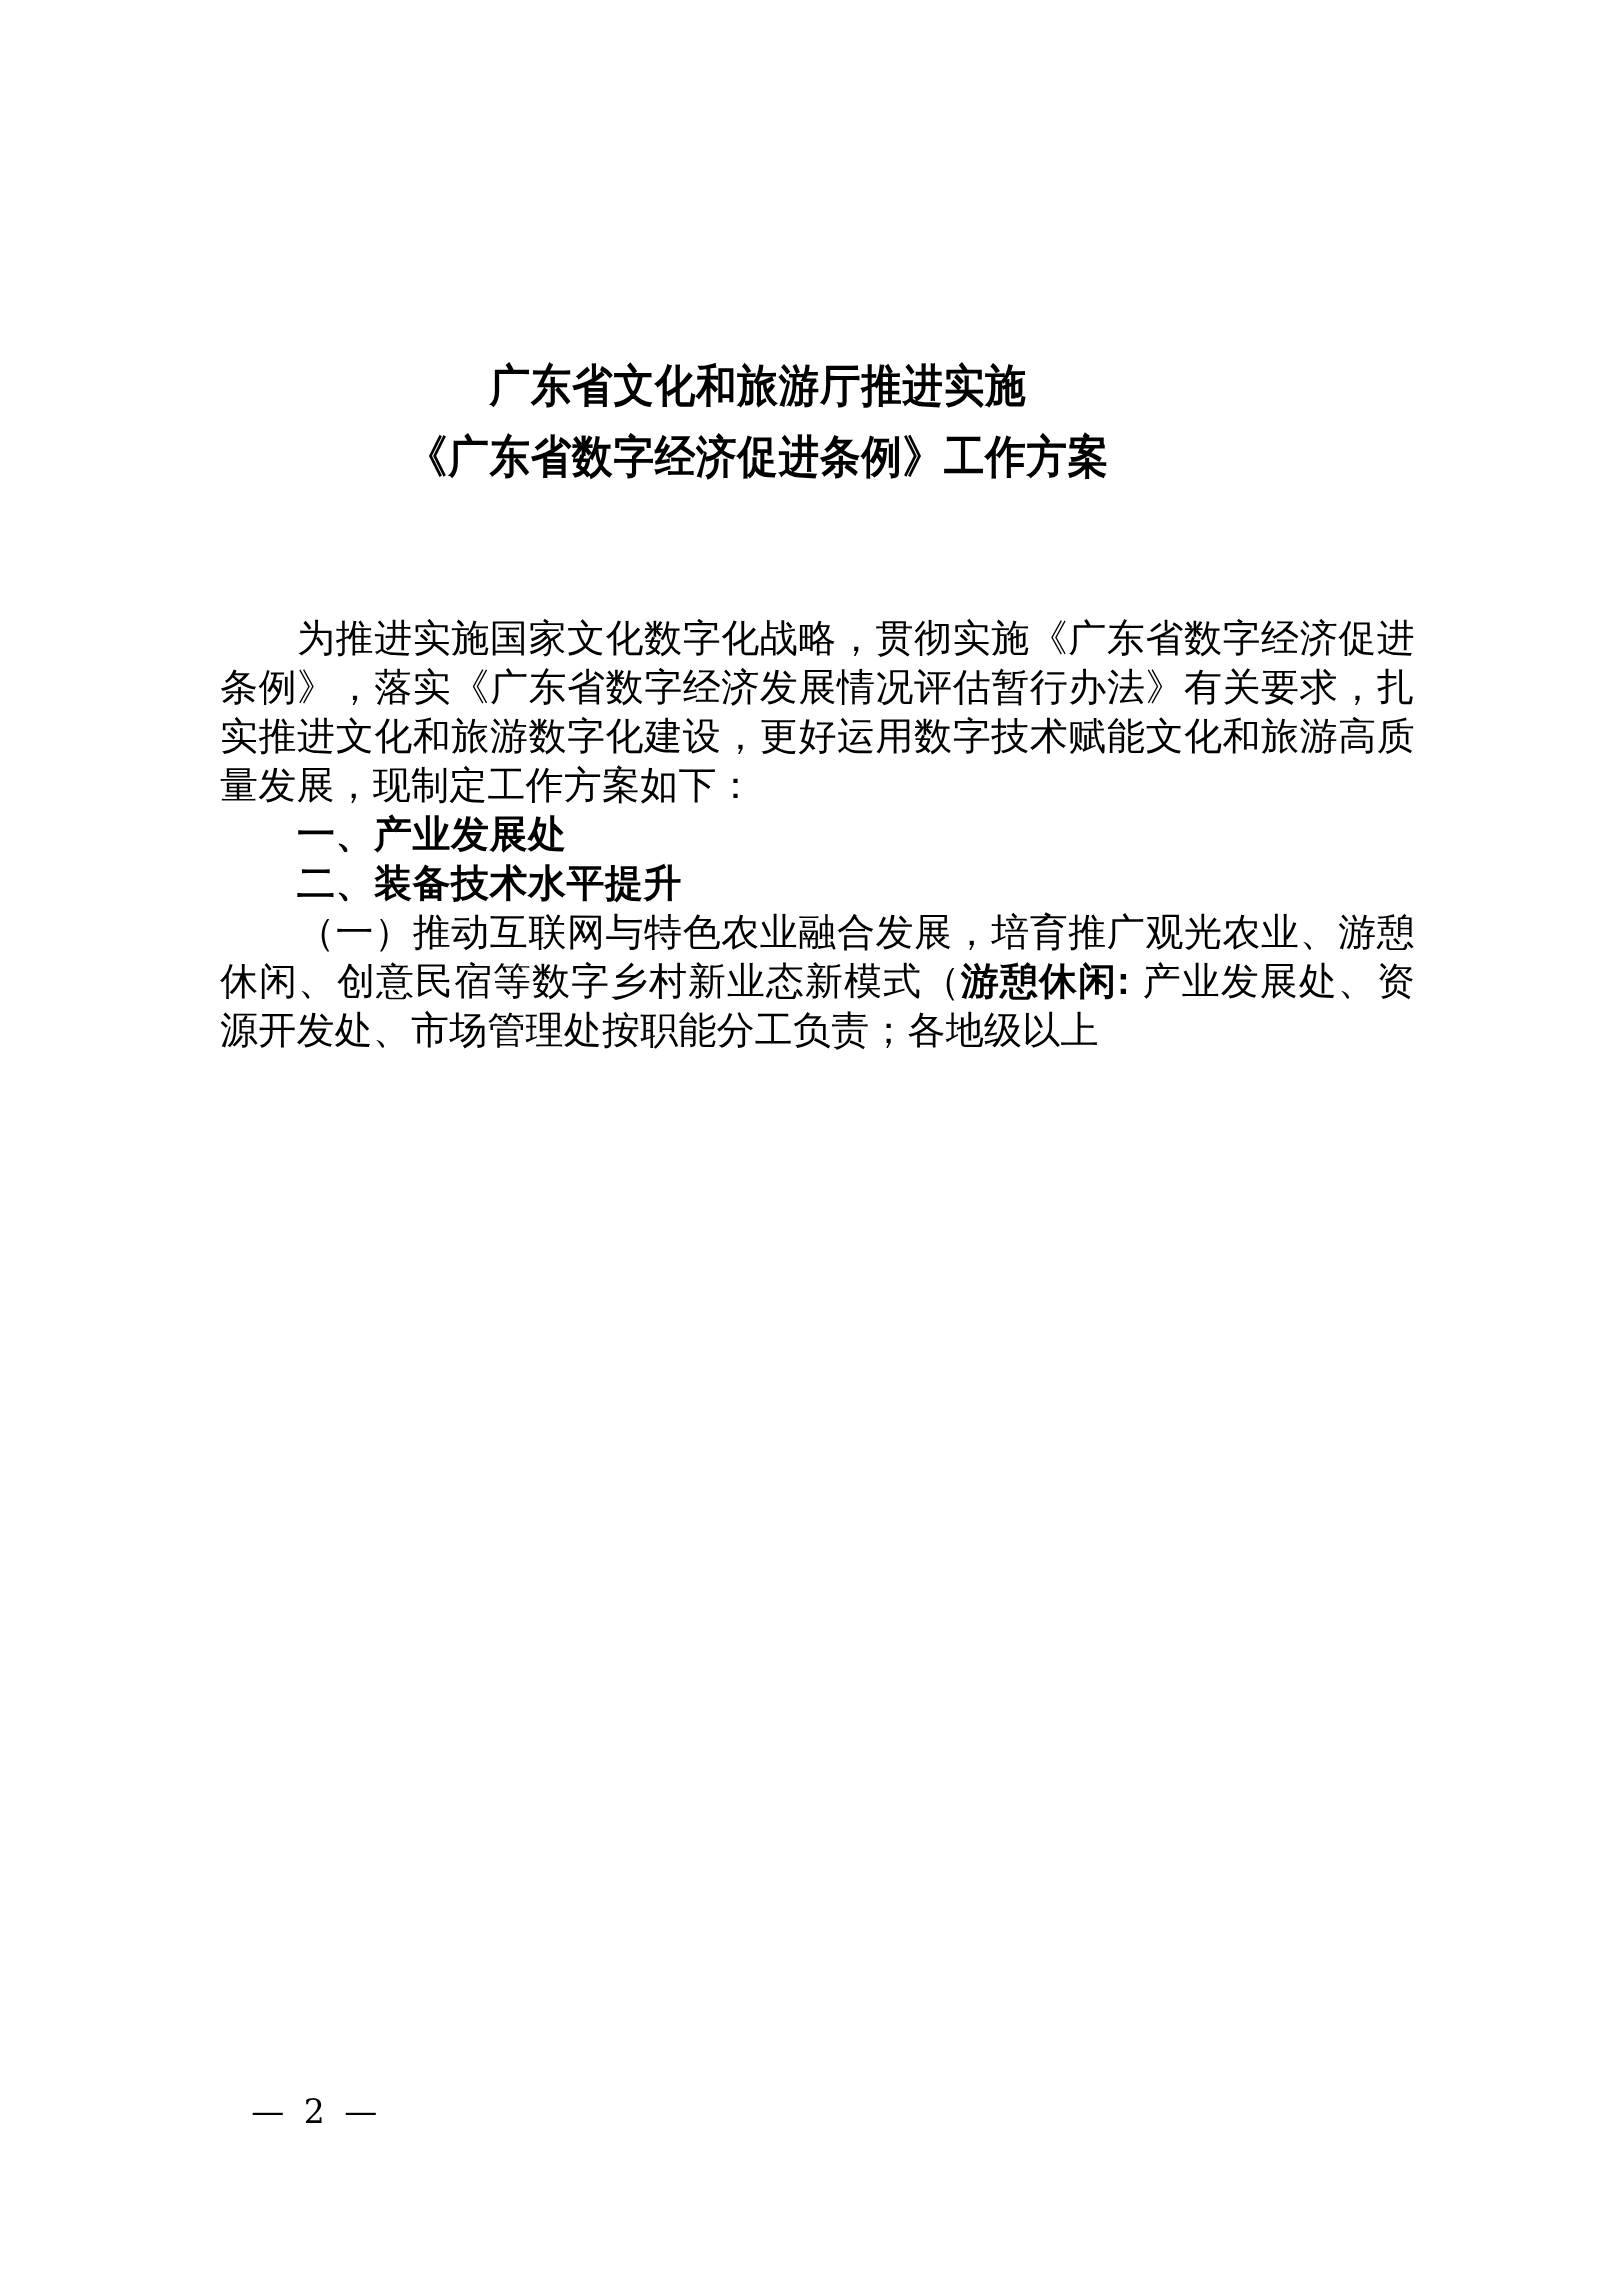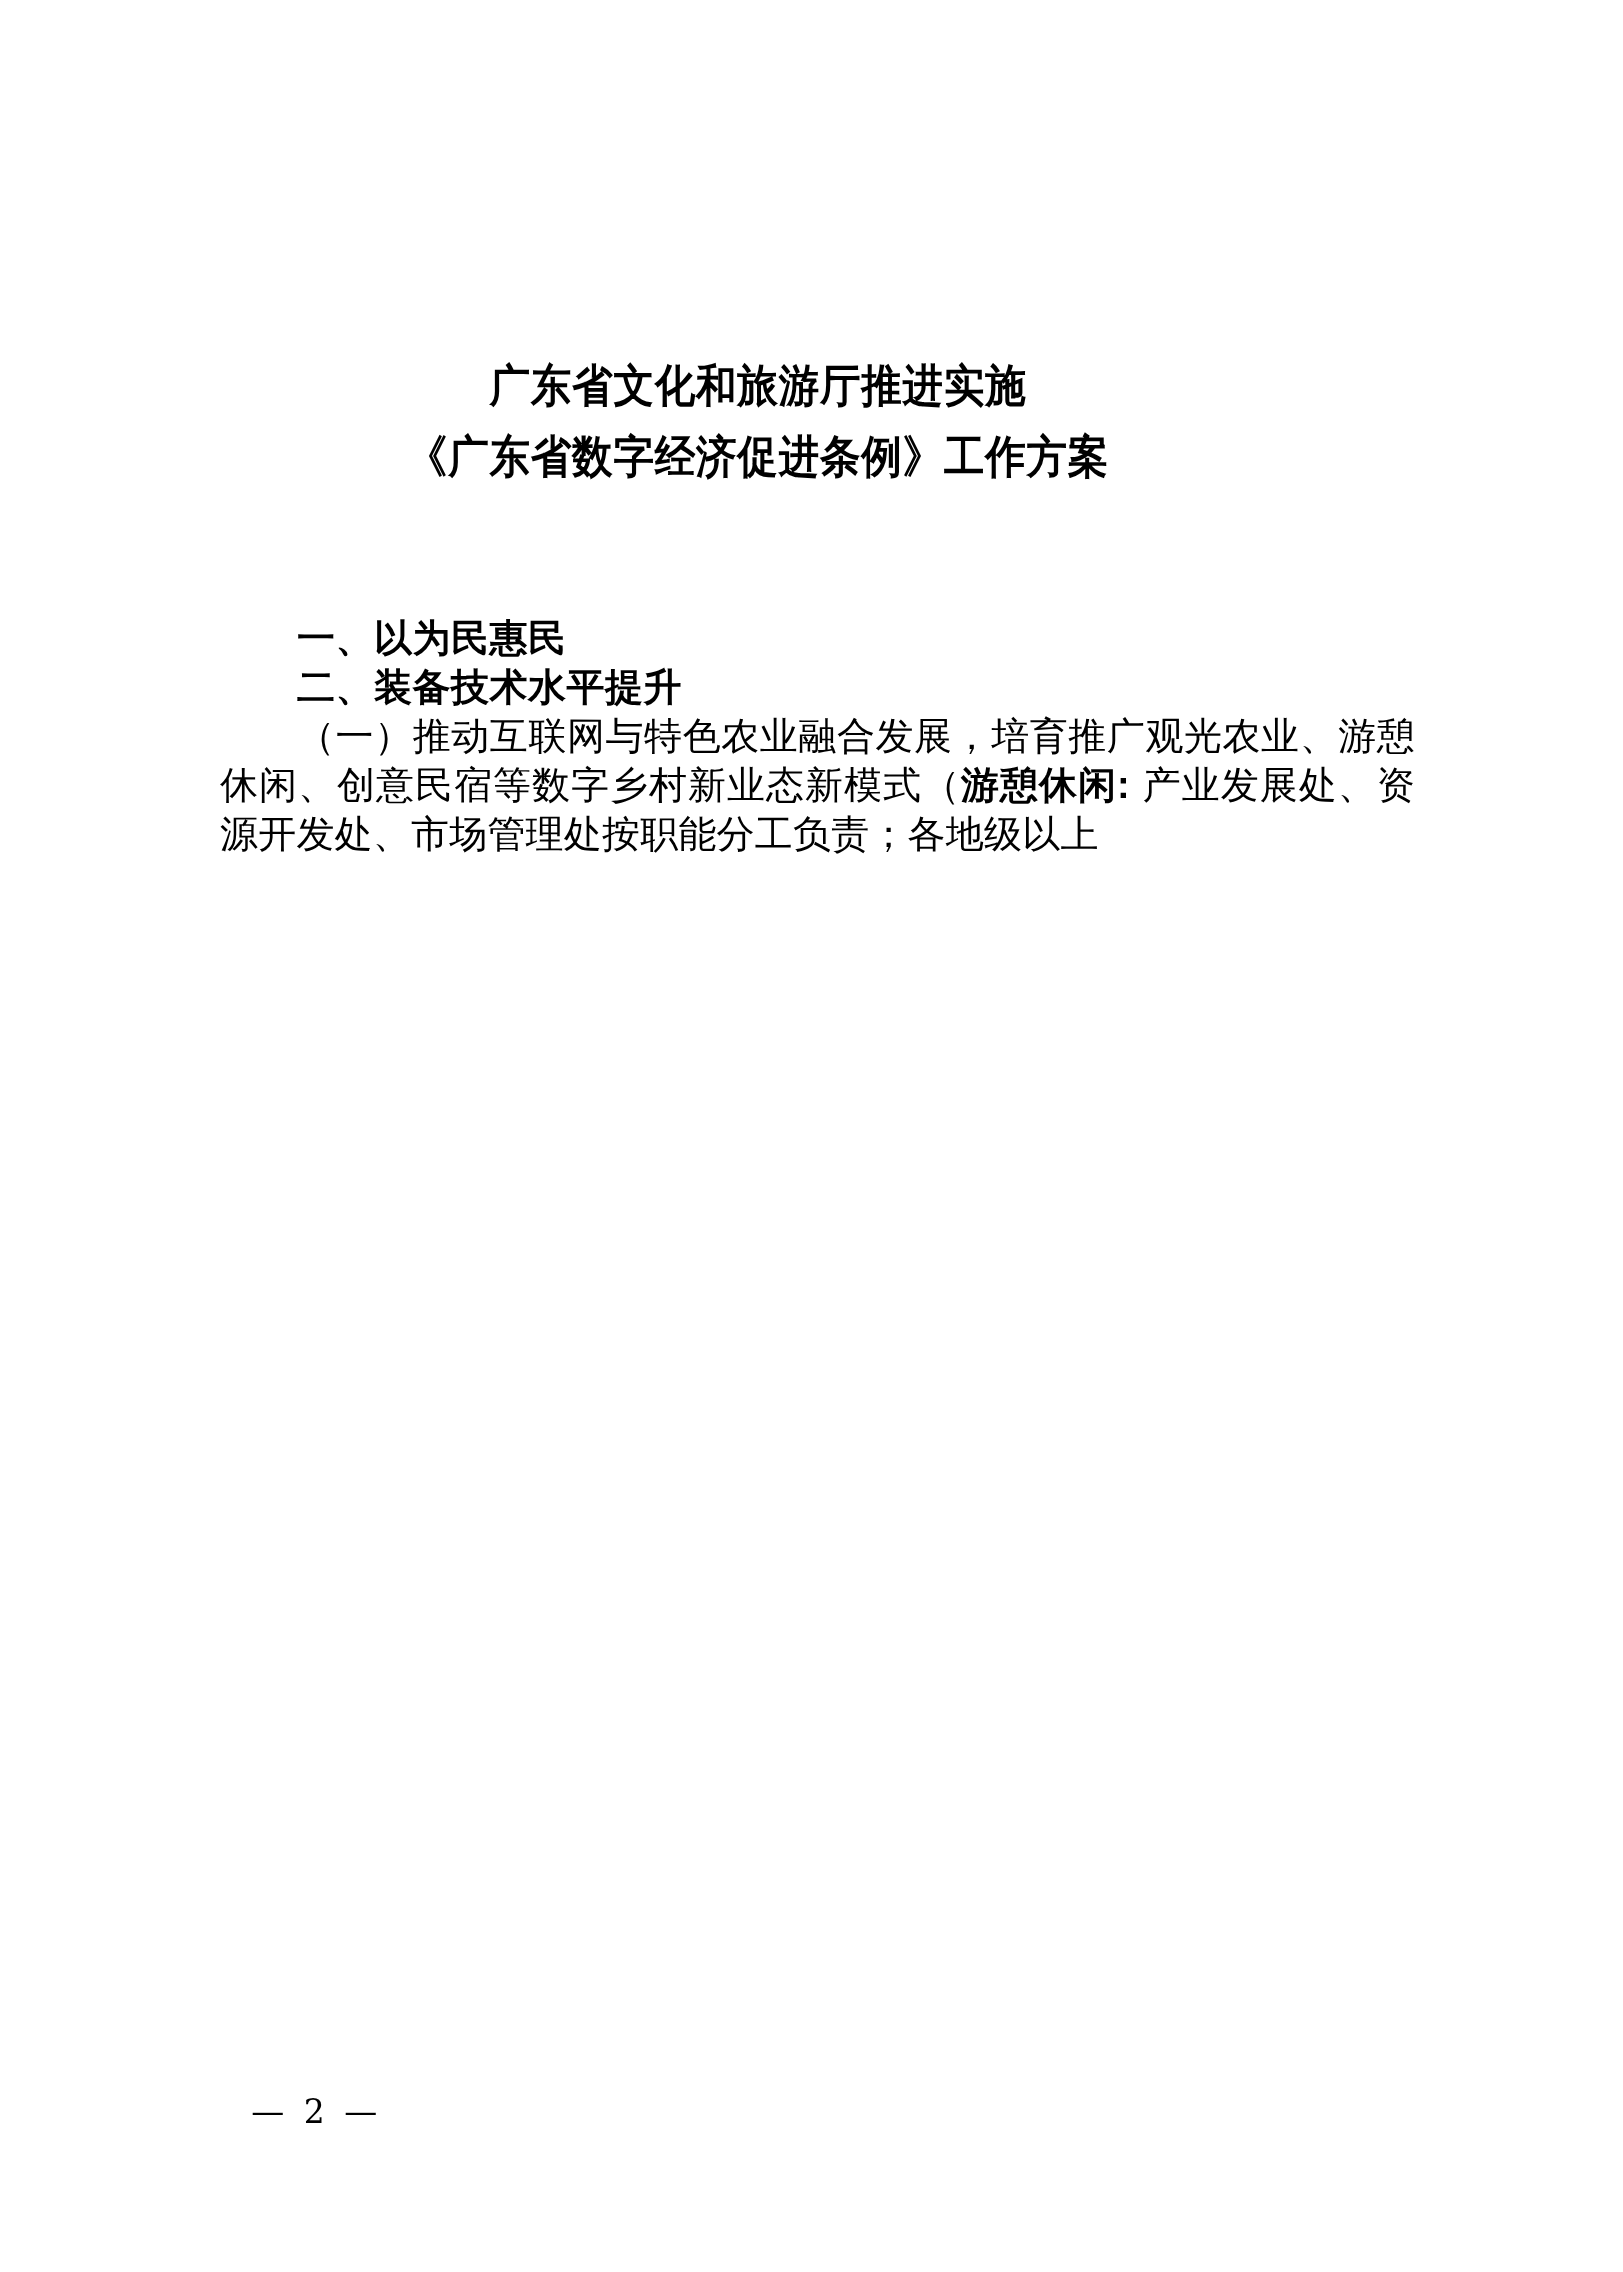--- a/index.html
+++ b/index.html
@@ -106,22 +106,23 @@
 
 <div class="page">
 
   <div class="title-block">
     <span class="title-line">广东省文化和旅游厅推进实施</span>
     <span class="title-line">《广东省数字经济促进条例》工作方案</span>
   </div>
 
   <div class="body-col">
 
+    <p class="para indent">为推进实施国家文化数字化战略，贯彻实施《广东省数字经济促进条例》，落实《广东省数字经济发展情况评估暂行办法》有关要求，扎实推进文化和旅游数字化建设，更好运用数字技术赋能文化和旅游高质量发展，现制定工作方案如下：</p>
 
-    <h2 class="heading">一、以为民惠民</h2>
+    <h2 class="heading">一、产业发展处</h2>
 
 
     <h2 class="heading">二、装备技术水平提升</h2>
 
     <p class="para indent"><span>（一）推动互联网与特色农业融合发展，培育推广观光农业、游憩休闲、创意民宿等数字乡村新业态新模式（</span><span class="bold-inline">游憩休闲:</span><span> 产业发展处、资源开发处、市场管理处按职能分工负责；各地级以上</span></p>
 
   </div>
 
   <div class="footer">
     <span class="page-number">— 2 —</span>

